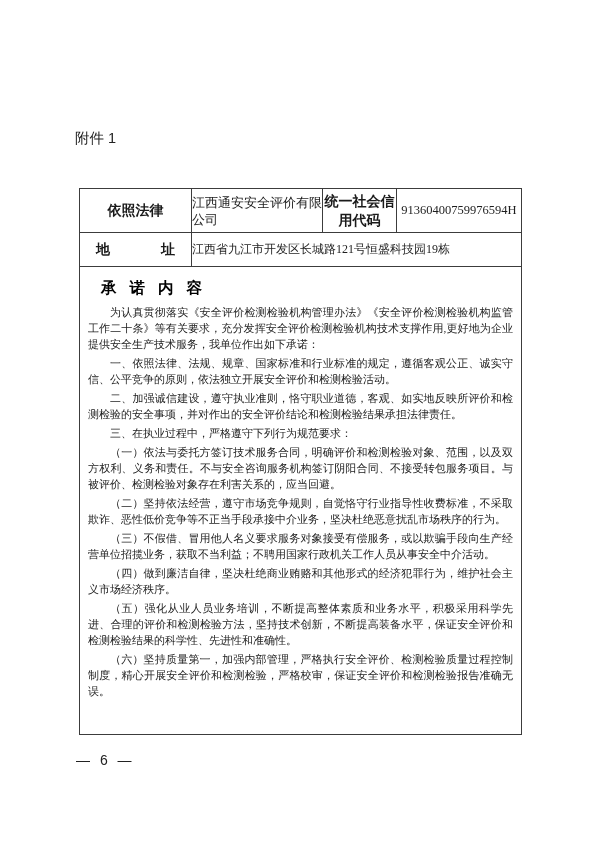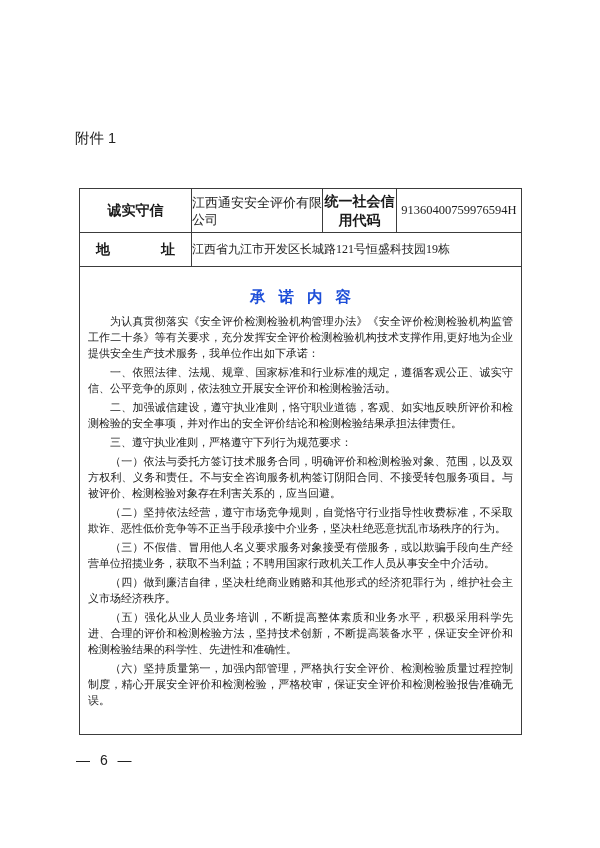--- a/index.html
+++ b/index.html
@@ -79,28 +79,28 @@
   .addr-value {
     font-size: 12px;
     text-align: left;
   }
   .commit-cell {
     vertical-align: top !important;
     padding: 5px 8px 6px 8px !important;
     height: 468px;
   }
   .commit-header {
-    text-align: center;
+    text-align: left;
     font-weight: bold;
     font-size: 15.5px;
     font-family: "Liberation Sans", sans-serif;
     letter-spacing: 13px;
     text-indent: 13px;
-    margin: 15px 0 5px 0;
-    color: #1d4ed8;
+    margin: 6px 0 5px 0;
+    color: #000000;
   }
   .commit-cell p {
     margin: 0 0 3px 0;
     font-size: 11px;
     line-height: 16px;
     text-align: justify;
     text-indent: 2em;
     color: #222;
   }
   .page-number {
@@ -123,38 +123,38 @@
 
   <table class="info-table">
     <colgroup>
       <col style="width:112px">
       <col style="width:131px">
       <col style="width:74px">
       <col style="width:125px">
     </colgroup>
     <tbody>
         <tr class="row-org">
-      <td class="label-cell">诚实守信</td>
+      <td class="label-cell">依照法律</td>
       <td class="org-value">江西通安安全评价有限公司</td>
       <td class="label-cell credit-label">统一社会信用代码</td>
       <td class="code-value">91360400759976594H</td>
     </tr>
     <tr class="row-addr">
       <td class="label-cell addr-label">
         <span class="spread">地址</span>
       </td>
       <td class="addr-value" colspan="3">江西省九江市开发区长城路121号恒盛科技园19栋</td>
     </tr>
     <tr>
       <td class="commit-cell" colspan="4">
         <div class="commit-header">承诺内容</div>
         <p>为认真贯彻落实《安全评价检测检验机构管理办法》《安全评价检测检验机构监管工作二十条》等有关要求，充分发挥安全评价检测检验机构技术支撑作用,更好地为企业提供安全生产技术服务，我单位作出如下承诺：</p>
         <p>一、依照法律、法规、规章、国家标准和行业标准的规定，遵循客观公正、诚实守信、公平竞争的原则，依法独立开展安全评价和检测检验活动。</p>
         <p>二、加强诚信建设，遵守执业准则，恪守职业道德，客观、如实地反映所评价和检测检验的安全事项，并对作出的安全评价结论和检测检验结果承担法律责任。</p>
-        <p>三、遵守执业准则，严格遵守下列行为规范要求：</p>
+        <p>三、在执业过程中，严格遵守下列行为规范要求：</p>
         <p>（一）依法与委托方签订技术服务合同，明确评价和检测检验对象、范围，以及双方权利、义务和责任。不与安全咨询服务机构签订阴阳合同、不接受转包服务项目。与被评价、检测检验对象存在利害关系的，应当回避。</p>
         <p>（二）坚持依法经营，遵守市场竞争规则，自觉恪守行业指导性收费标准，不采取欺诈、恶性低价竞争等不正当手段承接中介业务，坚决杜绝恶意扰乱市场秩序的行为。</p>
         <p>（三）不假借、冒用他人名义要求服务对象接受有偿服务，或以欺骗手段向生产经营单位招揽业务，获取不当利益；不聘用国家行政机关工作人员从事安全中介活动。</p>
         <p>（四）做到廉洁自律，坚决杜绝商业贿赂和其他形式的经济犯罪行为，维护社会主义市场经济秩序。</p>
         <p>（五）强化从业人员业务培训，不断提高整体素质和业务水平，积极采用科学先进、合理的评价和检测检验方法，坚持技术创新，不断提高装备水平，保证安全评价和检测检验结果的科学性、先进性和准确性。</p>
         <p>（六）坚持质量第一，加强内部管理，严格执行安全评价、检测检验质量过程控制制度，精心开展安全评价和检测检验，严格校审，保证安全评价和检测检验报告准确无误。</p>
       </td>
     </tr>
   </tbody>
     </table>

